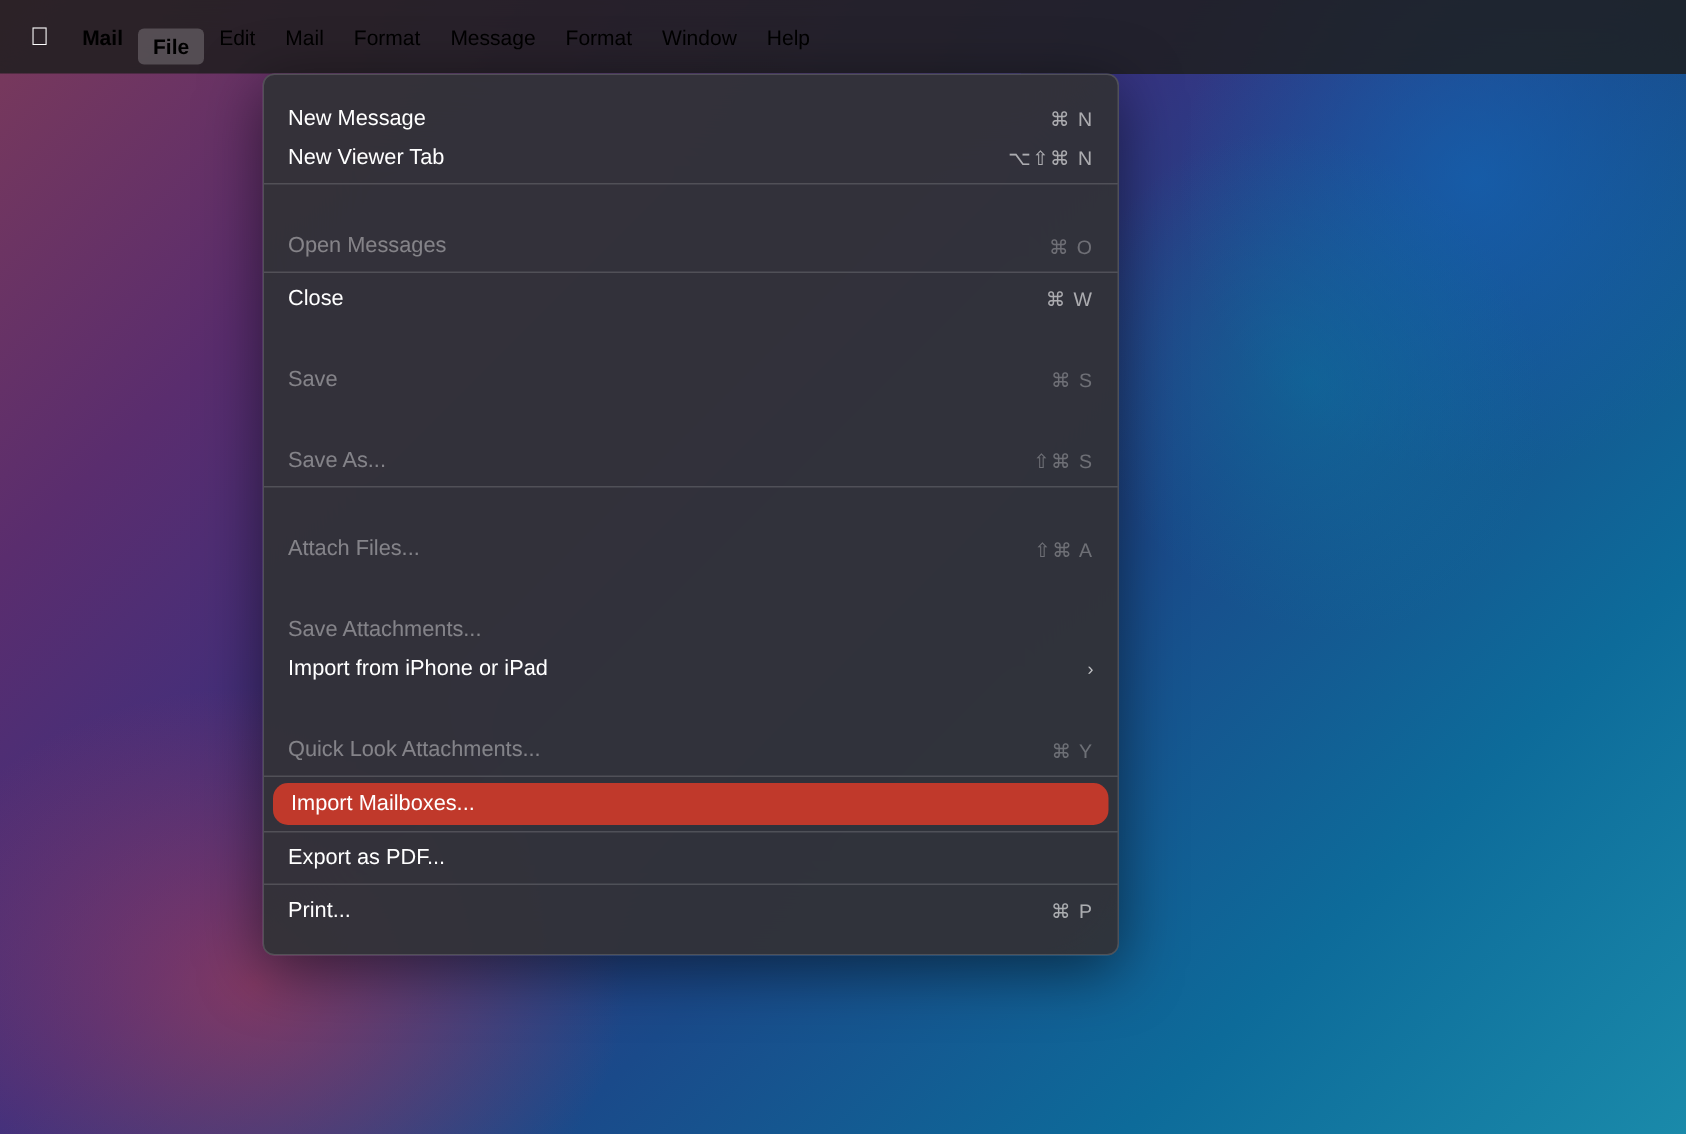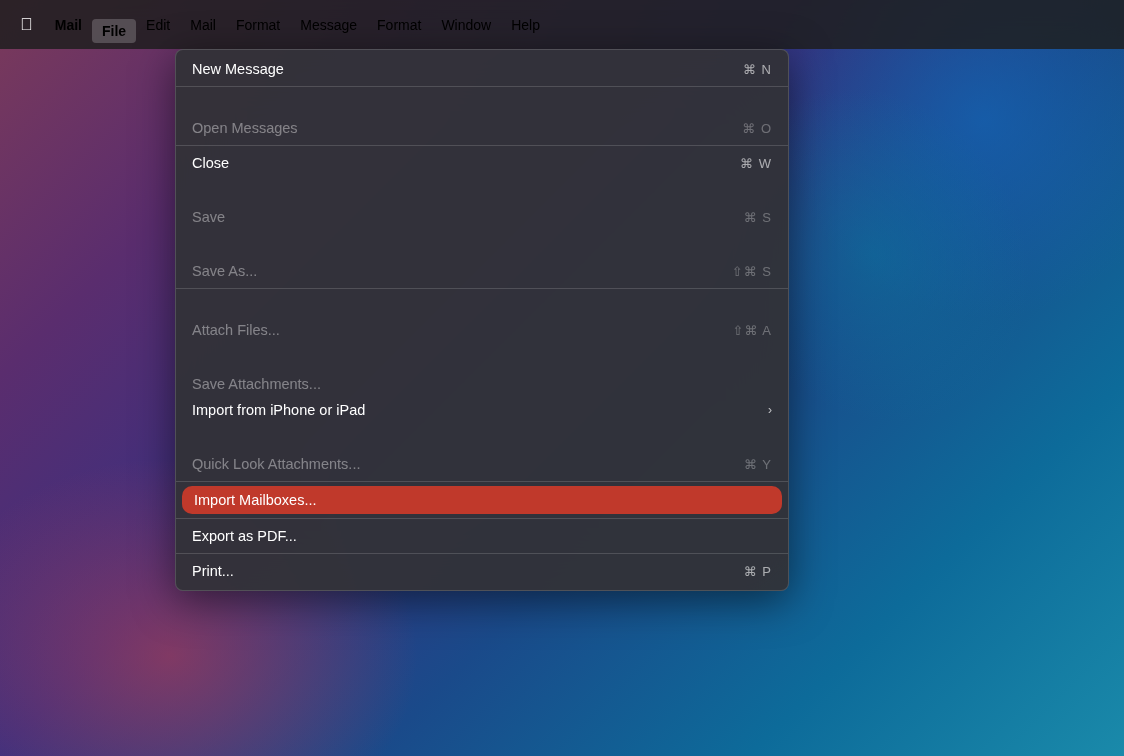--- a/index.html
+++ b/index.html
@@ -82,25 +82,25 @@
       padding: 4px 12px;
       color: white;
       cursor: pointer;
     }
 
     
     .dropdown-menu {
       position: absolute;
       top: 49px;
       left: 175px;
-      width: 614px;
+      width: 571px;
       background: rgba(50, 50, 55, 0.95);
       backdrop-filter: blur(30px);
       border-radius: 8px;
-      padding: 6px 0;
+      padding: 16px 0;
       z-index: 200;
       box-shadow: 0 10px 40px rgba(0,0,0,0.5);
       border: 1px solid rgba(255,255,255,0.15);
     }
 
     .menu-item {
       display: flex;
       align-items: center;
       justify-content: space-between;
       padding: 5px 16px;
@@ -173,20 +173,24 @@
   <div class="menu-bar-item">Help</div>
 </div>
 
 <div class="dropdown-menu">
 
   <div class="menu-item">
     <span class="label">New Message</span>
     <span class="shortcut">⌘ N</span>
   </div>
 
+  <div class="menu-item">
+    <span class="label">New Viewer Tab</span>
+    <span class="shortcut">⌥⇧⌘ N</span>
+  </div>
 
   <div class="menu-separator"></div>
 
   <div class="menu-item disabled">
     <span class="label">Open Messages</span>
     <span class="shortcut">⌘ O</span>
   </div>
 
   <div class="menu-separator"></div>
 

